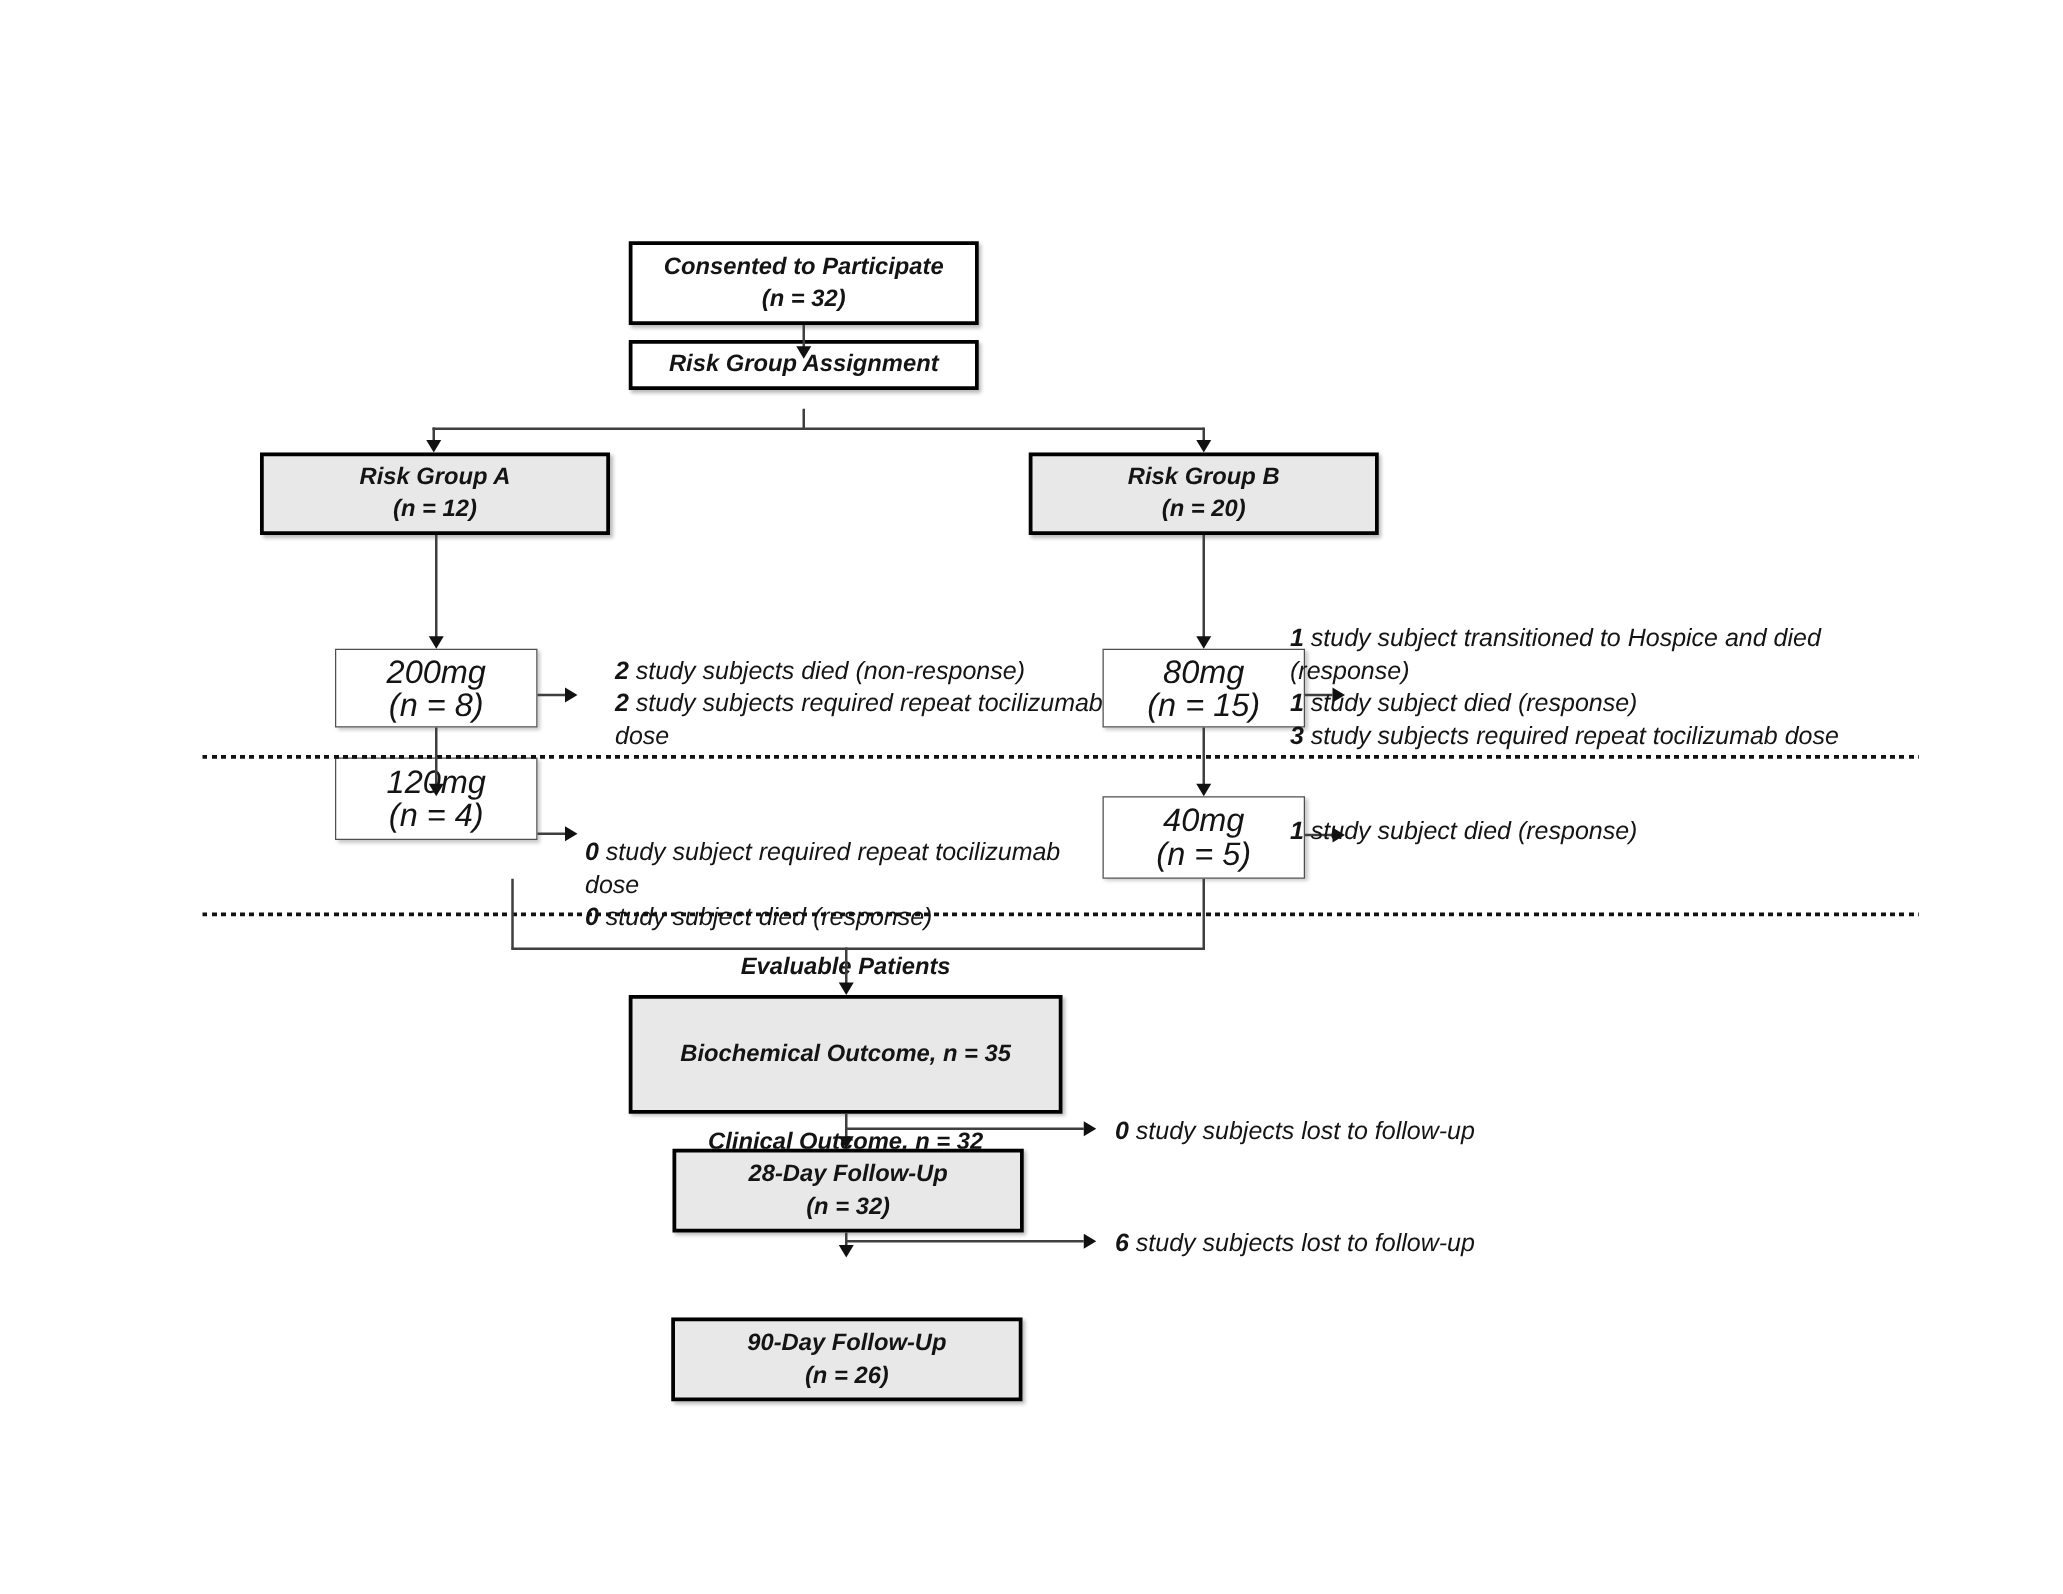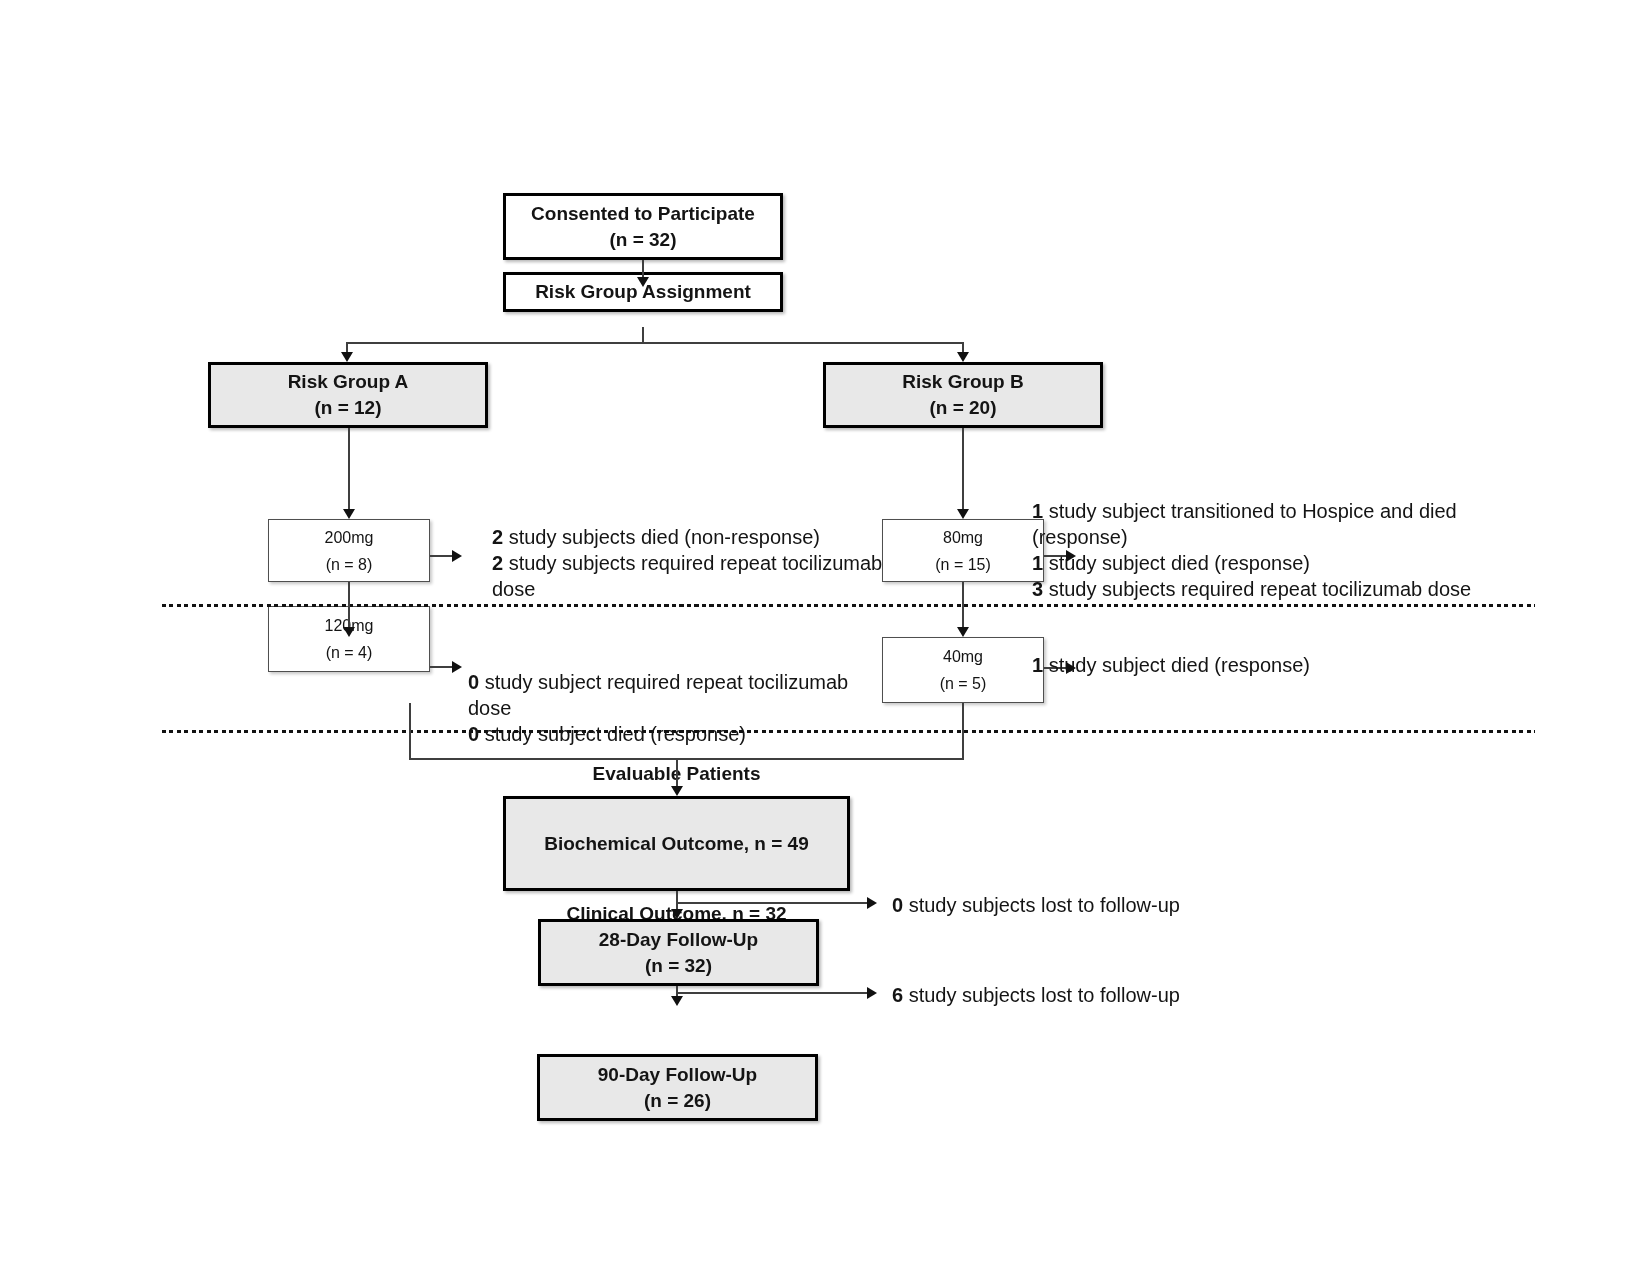--- a/index.html
+++ b/index.html
@@ -4,41 +4,42 @@
 <style>
   html, body { margin: 0; padding: 0; background: #ffffff; }
   #canvas {
     position: relative;
     width: 1650px;
     height: 1272px;
     background: #ffffff;
     font-family: "Liberation Sans", sans-serif;
     color: #141414;
     overflow: hidden;
+    font-style: italic;
   }
   .box {
     position: absolute;
     box-sizing: border-box;
     background: #ffffff;
     border: 3px solid #000000;
     display: flex;
     flex-direction: column;
     align-items: center;
     justify-content: center;
     text-align: center;
     font-weight: 700;
     font-size: 19px;
     line-height: 26px;
     box-shadow: 2px 2px 3px rgba(0,0,0,0.28);
   }
   .box.gray { background: #e8e8e8; }
   .box.thin {
     border: 1.5px solid #4f4f4f;
     font-weight: 400;
-    font-size: 16px;
+    font-size: 26px;
     line-height: 27px;
     box-shadow: 2px 2px 3px rgba(0,0,0,0.22);
   }
   .vline { position: absolute; width: 1.5px; background: #3f3f3f; }
   .hline { position: absolute; height: 1.5px; background: #3f3f3f; }
   .dotted {
     position: absolute;
     height: 3px;
     background: repeating-linear-gradient(90deg, #121212 0 4px, transparent 4px 7.5px);
   }
@@ -102,21 +103,21 @@
       <div>(n = 4)</div>
     </div>
 
   <div class="box thin" style="left:882px; top:637px; width:162px; height:66px;">
       <div>40mg</div>
       <div>(n = 5)</div>
     </div>
 
   <div class="box gray" style="left:503px; top:796px; width:347px; height:95px;gap:44px;">
       <div>Evaluable Patients</div>
-      <div>Biochemical Outcome, n = 49</div>
+      <div>Biochemical Outcome, n = 35</div>
       <div>Clinical Outcome, n = 32</div>
     </div>
 
   <div class="box gray" style="left:538px; top:919px; width:281px; height:67px;">
       <div>28-Day Follow-Up</div>
       <div>(n = 32)</div>
     </div>
 
   <div class="box gray" style="left:537px; top:1006px; width:281px; height:67px;margin-top:48px;">
       <div>90-Day Follow-Up</div>

